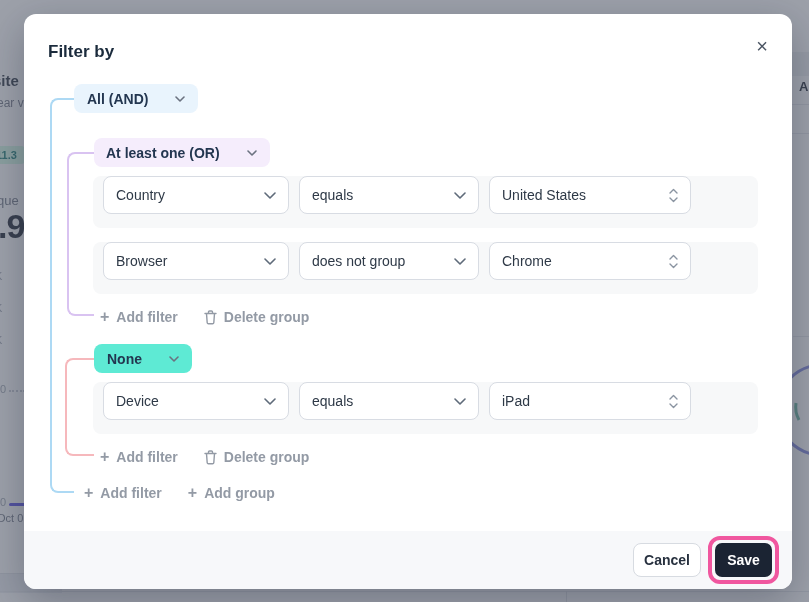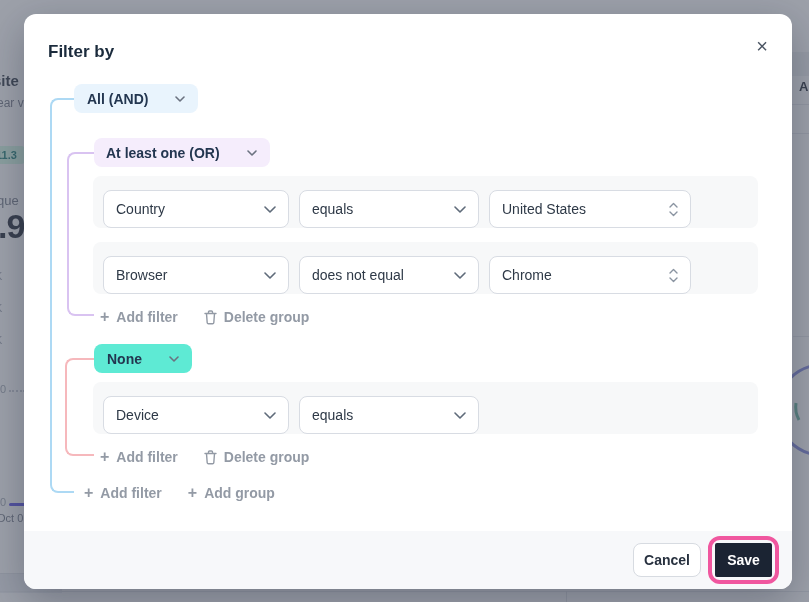--- a/index.html
+++ b/index.html
@@ -52,21 +52,21 @@
   .bracket { position:absolute; border-style:solid; border-color:transparent; border-width:0;
              border-radius:8px 0 0 8px; }
   .bracket-and  { left:26px; top:84px;  width:24px; height:395px;
                   border-left:2px solid #add9f4; border-top:2px solid #add9f4; border-bottom:2px solid #add9f4; }
   .bracket-or   { left:43px; top:138px; width:27px; height:164px;
                   border-left:2px solid #d9c3f1; border-top:2px solid #d9c3f1; border-bottom:2px solid #d9c3f1; }
   .bracket-none { left:41px; top:344px; width:29px; height:98px;
                   border-left:2px solid #f6b8bc; border-top:2px solid #f6b8bc; border-bottom:2px solid #f6b8bc; }
 
   .frow { position:absolute; left:69px; width:665px; height:52px; background:#f7f8f9; border-radius:8px;
-          display:flex; align-items:flex-end; gap:10px; padding:0 10px; }
+          display:flex; align-items:flex-start; gap:10px; padding:0 10px; }
   .frow-1 { top:162px; }
   .frow-2 { top:228px; }
   .frow-3 { top:368px; }
   .fselect { height:38px; background:#fff; border:1px solid #d8dce3; border-radius:8px; display:flex;
              align-items:center; justify-content:space-between; padding:0 12px; font-size:14px;
              color:#2e3947; cursor:pointer; }
   .sel-field { width:186px; }
   .sel-op    { width:180px; }
   .sel-val   { width:202px; }
 
@@ -78,21 +78,21 @@
             cursor:pointer; }
   .plus-glyph { font-size:16px; font-weight:600; line-height:14px; }
 
   .footer { position:absolute; left:0; bottom:0; width:768px; height:58px; background:#f7f8fa;
             border-radius:0 0 12px 12px; display:flex; align-items:center; justify-content:flex-end;
             gap:7px; padding-right:13px; }
   .btn-cancel { width:68px; height:34px; background:#fff; border:1px solid #d7dbe1; border-radius:8px;
                 font-size:14px; font-weight:600; color:#27303e; display:flex; align-items:center;
                 justify-content:center; cursor:pointer; font-family:inherit; }
   .save-ring { border:4px solid #f0579f; border-radius:12px; padding:3px; }
-  .btn-save { width:57px; height:34px; background:#1b2433; border:none; border-radius:2px; font-size:14px;
+  .btn-save { width:57px; height:34px; background:#1b2433; border:none; border-radius:7px; font-size:14px;
               font-weight:700; color:#fff; display:flex; align-items:center; justify-content:center;
               cursor:pointer; font-family:inherit; }
 </style>
 </head>
 <body>
 
 <div class="canvas">
 
   <div class="backdrop">
     <span class="bd-frag bd-site">site</span>
@@ -170,21 +170,21 @@
     </div>
 
     <div class="frow frow-2">
       <div class="fselect sel-field">
         <span>Browser</span>
         <svg width="12" height="7" viewBox="0 0 12 7">
           <path d="M1 1l5 5 5-5" fill="none" stroke="#5f6b7a" stroke-width="1.6" stroke-linecap="round" stroke-linejoin="round"></path>
         </svg>
       </div>
       <div class="fselect sel-op">
-        <span>does not equal</span>
+        <span>does not group</span>
         <svg width="12" height="7" viewBox="0 0 12 7">
           <path d="M1 1l5 5 5-5" fill="none" stroke="#5f6b7a" stroke-width="1.6" stroke-linecap="round" stroke-linejoin="round"></path>
         </svg>
       </div>
       <div class="fselect sel-val">
         <span>Chrome</span>
         <svg width="9" height="15" viewBox="0 0 9 15">
           <path d="M1 5l3.5-3.5L8 5" fill="none" stroke="#8a94a1" stroke-width="1.4" stroke-linecap="round" stroke-linejoin="round"></path>
           <path d="M1 10l3.5 3.5L8 10" fill="none" stroke="#8a94a1" stroke-width="1.4" stroke-linecap="round" stroke-linejoin="round"></path>
         </svg>
@@ -217,20 +217,27 @@
         <svg width="12" height="7" viewBox="0 0 12 7">
           <path d="M1 1l5 5 5-5" fill="none" stroke="#5f6b7a" stroke-width="1.6" stroke-linecap="round" stroke-linejoin="round"></path>
         </svg>
       </div>
       <div class="fselect sel-op">
         <span>equals</span>
         <svg width="12" height="7" viewBox="0 0 12 7">
           <path d="M1 1l5 5 5-5" fill="none" stroke="#5f6b7a" stroke-width="1.6" stroke-linecap="round" stroke-linejoin="round"></path>
         </svg>
       </div>
+      <div class="fselect sel-val">
+        <span>iPad</span>
+        <svg width="9" height="15" viewBox="0 0 9 15">
+          <path d="M1 5l3.5-3.5L8 5" fill="none" stroke="#8a94a1" stroke-width="1.4" stroke-linecap="round" stroke-linejoin="round"></path>
+          <path d="M1 10l3.5 3.5L8 10" fill="none" stroke="#8a94a1" stroke-width="1.4" stroke-linecap="round" stroke-linejoin="round"></path>
+        </svg>
+      </div>
     </div>
 
     <div class="actions actions-none">
       <div class="action">
         <span class="plus-glyph">+</span>
         <span>Add filter</span>
       </div>
       <div class="action">
         <svg width="13" height="15" viewBox="0 0 13 15">
           <path d="M1 3.5h11M4.5 3.5V2a1 1 0 0 1 1-1h2a1 1 0 0 1 1 1v1.5M2.5 3.5l.7 9.2a1.2 1.2 0 0 0 1.2 1.1h4.2a1.2 1.2 0 0 0 1.2-1.1l.7-9.2" fill="none" stroke="#939aa5" stroke-width="1.4" stroke-linecap="round" stroke-linejoin="round"></path>

